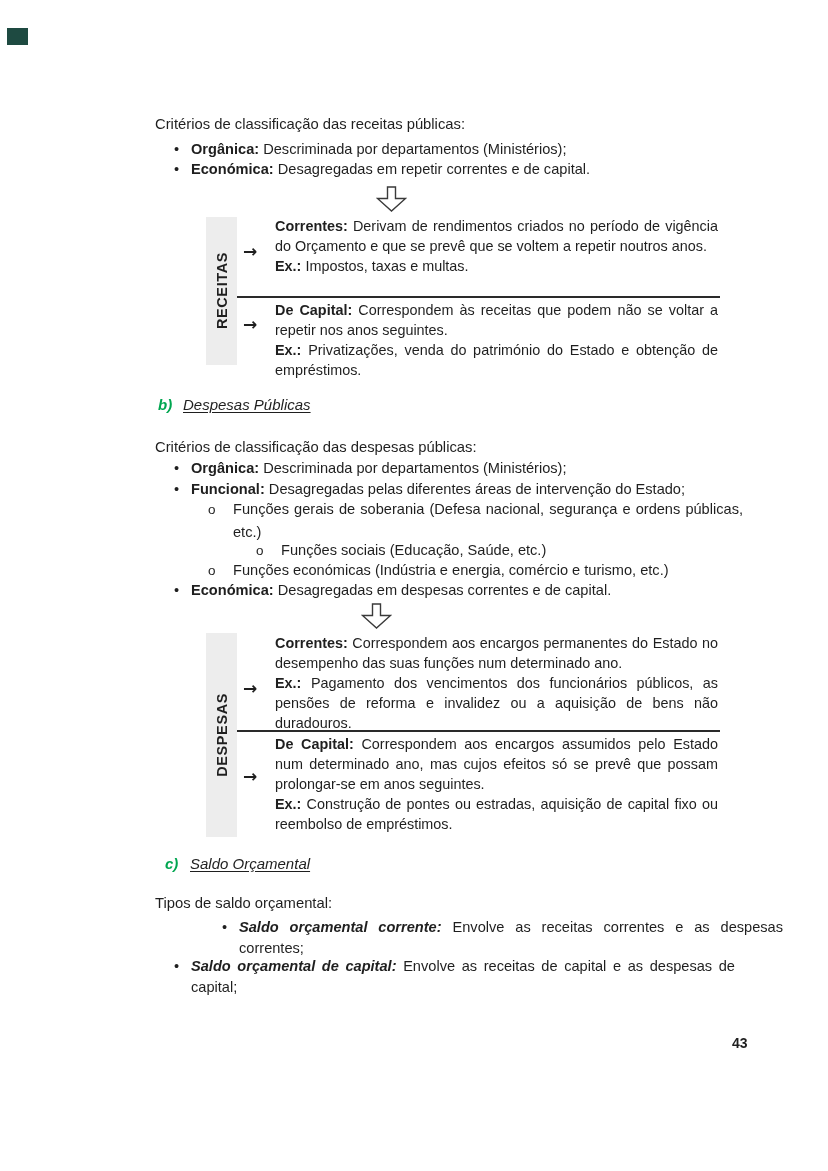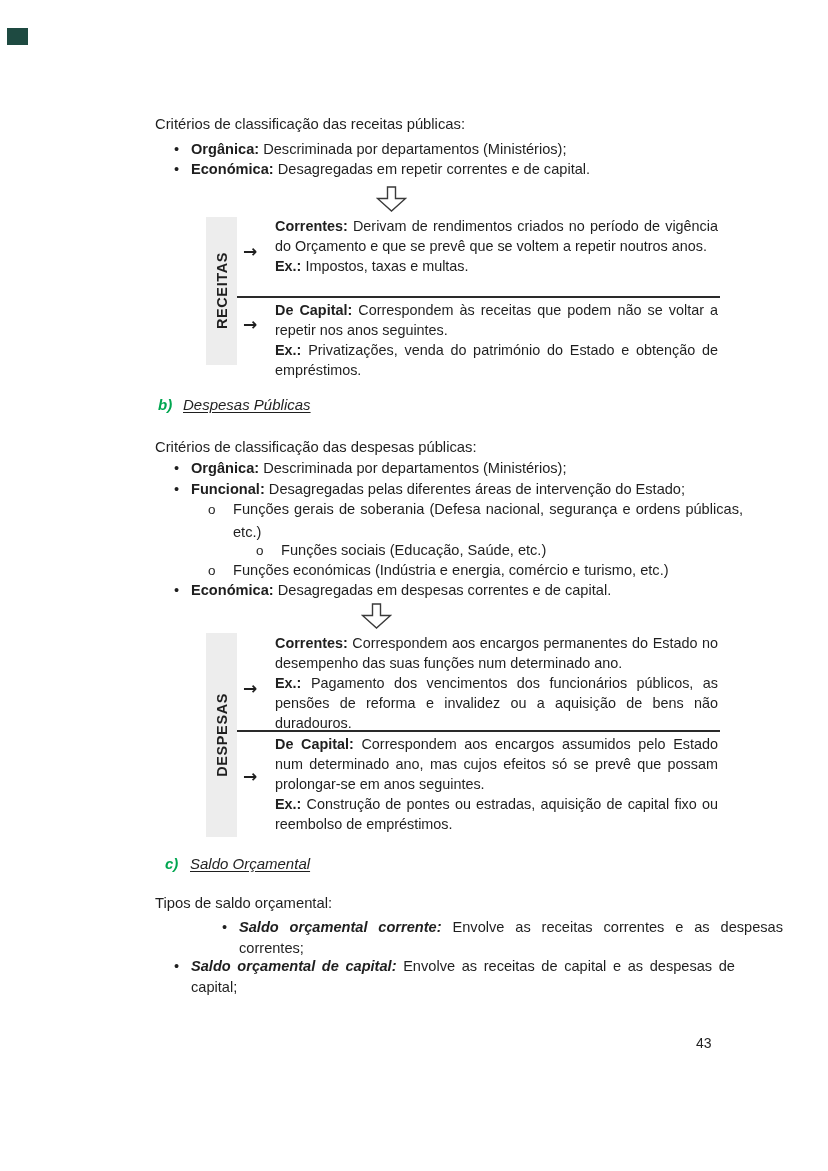--- a/index.html
+++ b/index.html
@@ -122,15 +122,15 @@
 
   <div class="abs h" style="left:155px;top:893px;">Tipos de saldo orçamental:</div>
 
   <div class="abs li j" style="left:174px;top:917px;width:544px;margin-left:48px;">
     <span class="mk">•</span><span class="bi">Saldo orçamental corrente:</span> <span>Envolve as receitas correntes e as despesas correntes;</span>
   </div>
   <div class="abs li j" style="left:174px;top:956px;width:544px;">
     <span class="mk">•</span><span class="bi">Saldo orçamental de capital:</span> <span>Envolve as receitas de capital e as despesas de capital;</span>
   </div>
 
-  <div class="abs pagenum" style="left:696px;top:1035px;">43</div>
+  <div class="abs pagenum" style="left:732px;top:1035px;font-weight:bold;">43</div>
 
 </div>
 
 </body></html>

